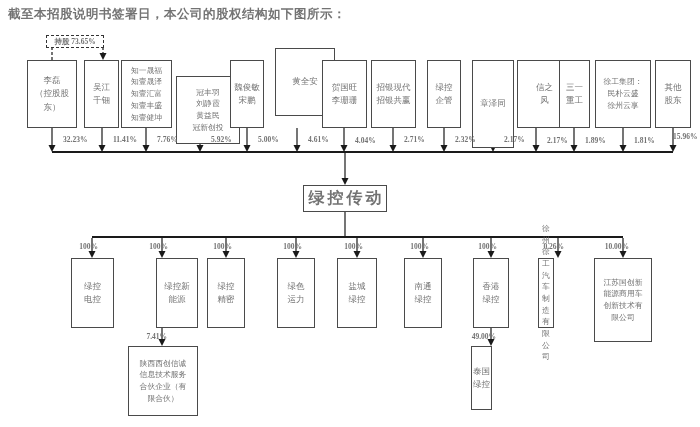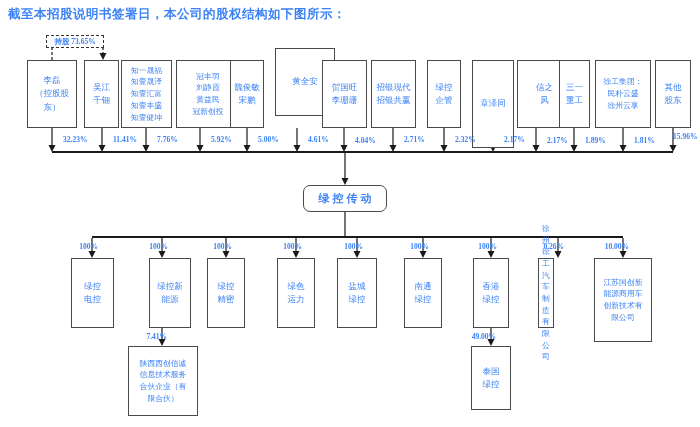--- a/index.html
+++ b/index.html
@@ -1,23 +1,23 @@
 <!DOCTYPE html>
 <html><head>
 <meta charset="utf-8">
 <style>
   html,body{margin:0;padding:0;background:#fff;}
   .canvas{position:relative;width:700px;height:427px;background:#ffffff;overflow:hidden;
-          font-family:"Liberation Serif","DejaVu Serif",serif;color:#3b82f6;}
+          font-family:"Liberation Serif","DejaVu Serif",serif;color:#737373;}
   .caption{position:absolute;left:8px;top:6px;font-size:12.5px;font-weight:bold;letter-spacing:.5px;}
   .node{position:absolute;border:1px solid #4a4a4a;background:#fff;box-sizing:border-box;
         display:flex;align-items:center;justify-content:center;text-align:center;
         white-space:pre-line;font-size:8.5px;line-height:1.55;}
   .dense{font-size:7.8px;line-height:1.5;}
-  .company{font-size:11px;font-weight:bold;letter-spacing:3px;text-indent:3px;border-radius:7px;}
+  .company{font-size:16px;font-weight:bold;letter-spacing:3px;text-indent:3px;}
   .pct{position:absolute;font-size:7.5px;font-weight:bold;white-space:nowrap;margin-left:8px;}
   .pct-r{transform:translateX(-100%);}
   .anno{position:absolute;left:46px;top:35px;width:58px;height:13px;border:1px dashed #333;
         box-sizing:border-box;display:flex;align-items:center;justify-content:center;
         font-size:7.5px;font-weight:bold;white-space:nowrap;background:#fff;}
   svg.wires{position:absolute;left:0;top:0;pointer-events:none;}
 </style>
 </head>
 <body>
 
@@ -100,21 +100,21 @@
   <div class="node" style="left:27px;top:60px;width:50px;height:68px">李磊
 （控股股
 东）</div>
   <div class="node" style="left:84px;top:60px;width:35px;height:68px">吴江
 千钿</div>
   <div class="node dense" style="left:121px;top:60px;width:51px;height:68px">知一晟福
 知壹晟泽
 知壹汇富
 知壹丰盛
 知壹健坤</div>
-  <div class="node dense" style="left:176px;top:60px;width:64px;height:68px">冠丰羽
+  <div class="node dense" style="left:176px;top:76px;width:64px;height:68px">冠丰羽
 刘静霞
 黄益民
 冠新创投</div>
   <div class="node" style="left:230px;top:60px;width:34px;height:68px">魏俊敏
 宋鹏</div>
   <div class="node" style="left:275px;top:48px;width:60px;height:68px">黄全安</div>
   <div class="node" style="left:322px;top:60px;width:45px;height:68px">贺国旺
 李珊珊</div>
   <div class="node" style="left:371px;top:60px;width:45px;height:68px">招银现代
 招银共赢</div>
@@ -153,21 +153,21 @@
   <div class="pct pct-r" style="left:224px;top:242px">100%</div>
   <div class="pct pct-r" style="left:294px;top:242px">100%</div>
   <div class="pct pct-r" style="left:355px;top:242px">100%</div>
   <div class="pct pct-r" style="left:421px;top:242px">100%</div>
   <div class="pct pct-r" style="left:489px;top:242px">100%</div>
   <div class="pct pct-r" style="left:556px;top:242px">0.26%</div>
   <div class="pct pct-r" style="left:621px;top:242px">10.00%</div>
 
   <div class="node" style="left:71px;top:258px;width:43px;height:70px">绿控
 电控</div>
-  <div class="node" style="left:149px;top:258px;width:42px;height:70px">绿控新
+  <div class="node" style="left:156px;top:258px;width:42px;height:70px">绿控新
 能源</div>
   <div class="node" style="left:207px;top:258px;width:38px;height:70px">绿控
 精密</div>
   <div class="node" style="left:277px;top:258px;width:38px;height:70px">绿色
 运力</div>
   <div class="node" style="left:337px;top:258px;width:40px;height:70px">盐城
 绿控</div>
   <div class="node" style="left:404px;top:258px;width:38px;height:70px">南通
 绿控</div>
   <div class="node" style="left:473px;top:258px;width:36px;height:70px">香港
@@ -181,16 +181,16 @@
 创新技术有
 限公司</div>
 
   <div class="pct pct-r" style="left:159px;top:332px">7.41%</div>
   <div class="node dense" style="left:128px;top:346px;width:70px;height:70px">陕西西创信诚
 信息技术服务
 合伙企业（有
 限合伙）</div>
 
   <div class="pct pct-r" style="left:488px;top:332px">49.00%</div>
-  <div class="node" style="left:471px;top:346px;width:40px;height:64px">泰国
+  <div class="node" style="left:471px;top:346px;width:21px;height:64px">泰国
 绿控</div>
 
 </div>
 
 </body></html>

